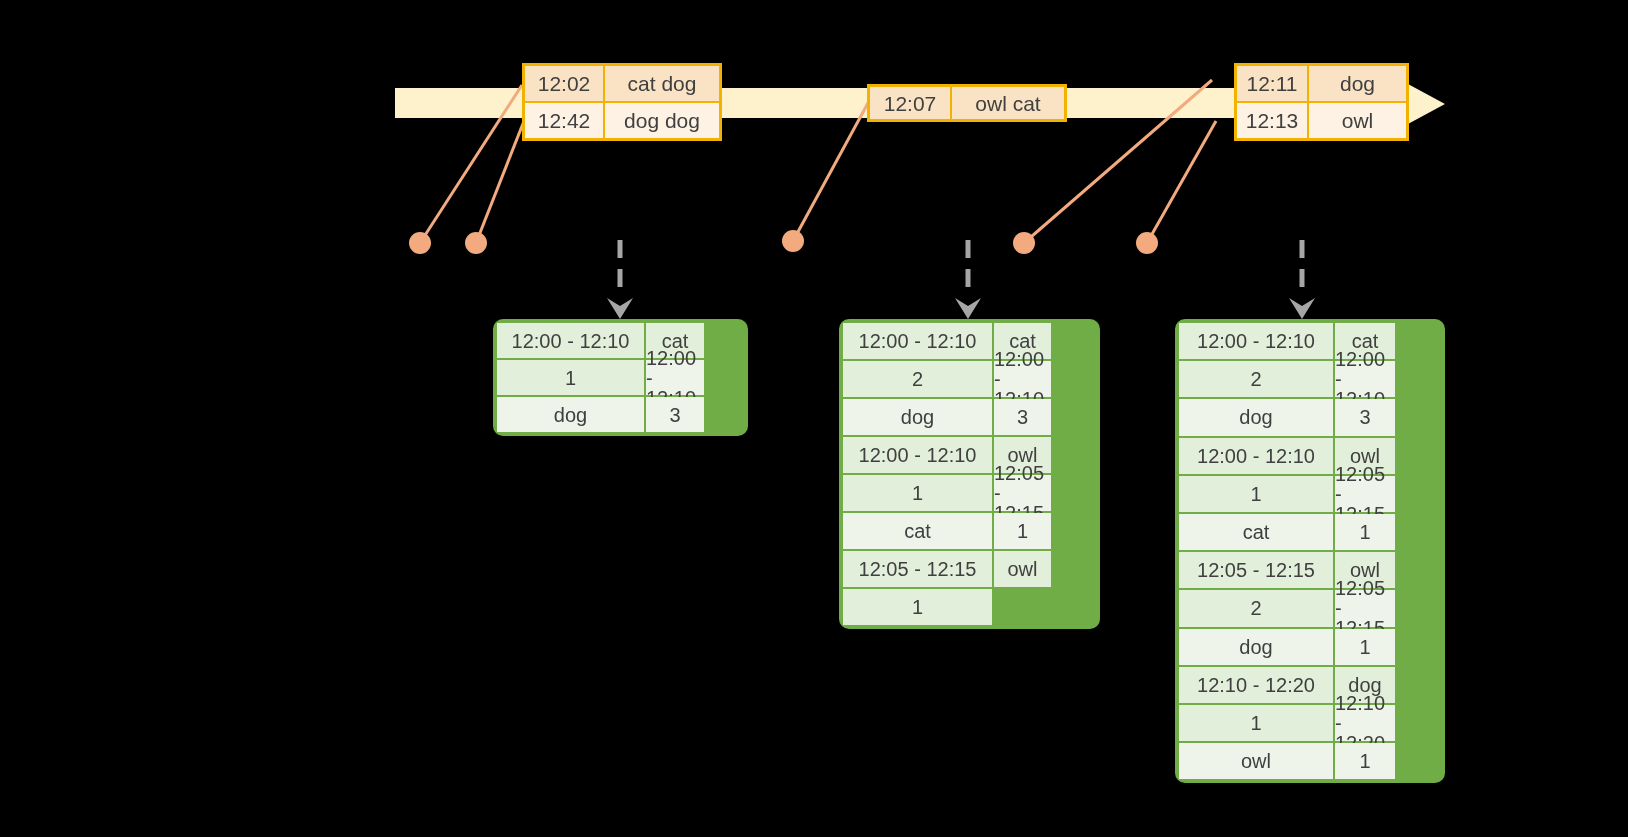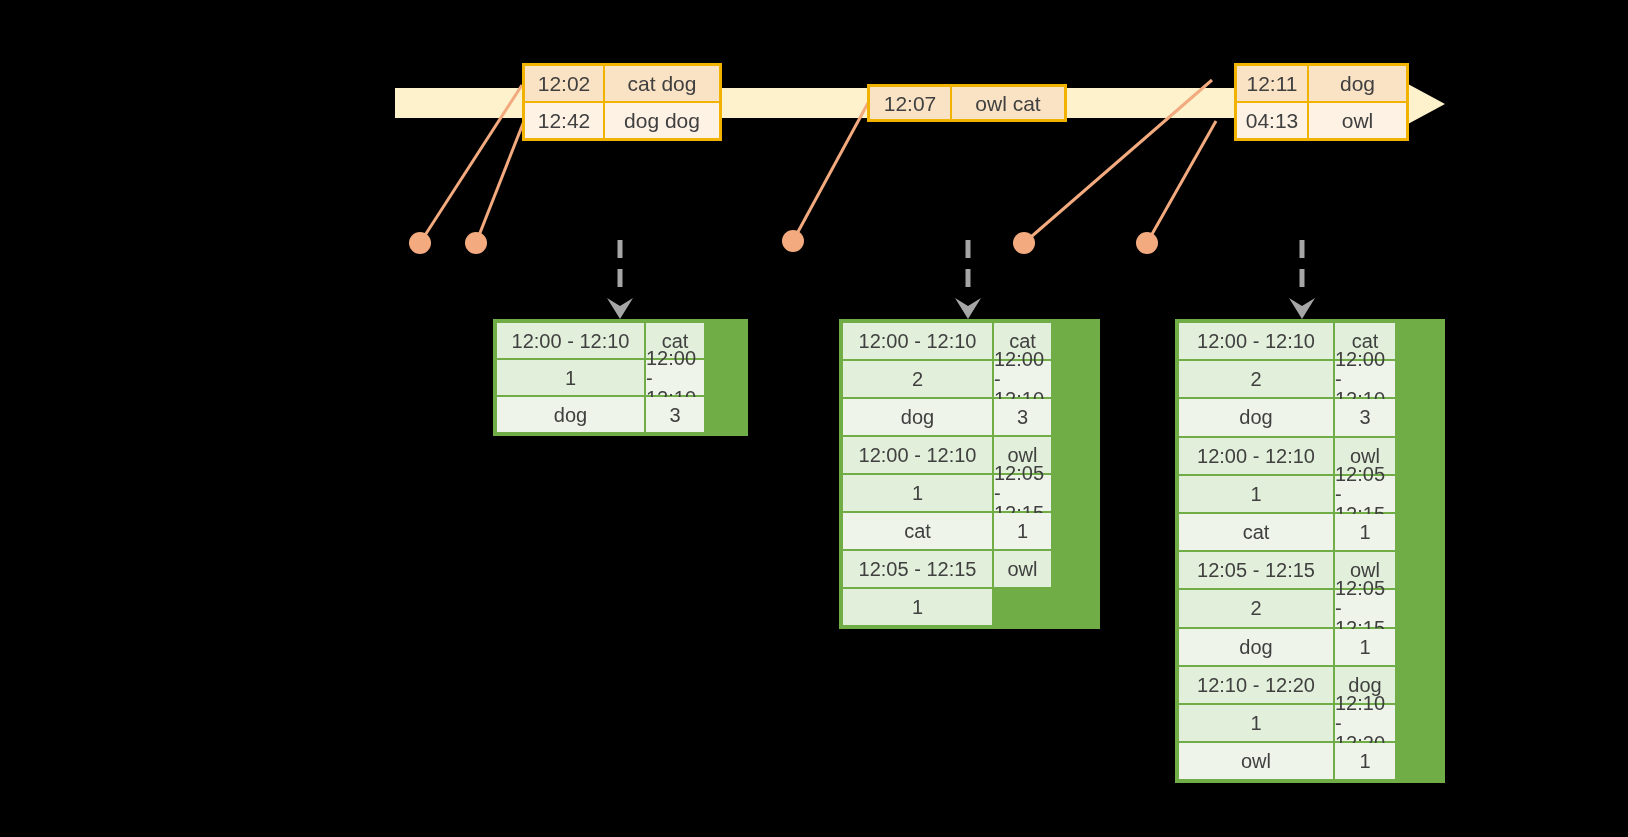--- a/index.html
+++ b/index.html
@@ -18,20 +18,21 @@
     display:flex;align-items:center;justify-content:center;
     font-size:21px;color:var(--text,#404040);line-height:1;
   }
   .tone-peach{background:var(--event-row-peach,#FAE3C4);}
   .tone-cream{background:var(--event-row-cream,#FDF2E4);}
 
   
   .result-table{
     position:absolute;display:grid;gap:2px;padding:4px;z-index:2;
     background:var(--result-border,#70AD47);
+    border-radius:10px;
   }
   .result-table .cell{
     display:flex;align-items:center;justify-content:center;
     font-size:20px;color:var(--text,#404040);line-height:1;
   }
   .result-table .dark{background:var(--result-row-dark,#E2EFDA);}
   .result-table .light{background:var(--result-row-light,#EEF4EA);}
 </style>
 </head>
 <body>
@@ -77,21 +78,21 @@
     </div>
 
   <div class="event-table" style="left:867px;top:84px;width:200px;grid-template-columns:80px 112px;grid-auto-rows:32px;box-sizing:border-box;">
       <div class="cell tone-peach">12:07</div>
       <div class="cell tone-peach">owl cat</div>
     </div>
 
   <div class="event-table" style="left:1234px;top:63px;width:175px;grid-template-columns:70px 97px;grid-auto-rows:35px;box-sizing:border-box;">
       <div class="cell tone-peach">12:11</div>
       <div class="cell tone-peach">dog</div>
-      <div class="cell tone-cream">04:13</div>
+      <div class="cell tone-cream">12:13</div>
       <div class="cell tone-cream">owl</div>
     </div>
 
   <div class="result-table" style="left:493px;top:319px;width:255px;grid-template-columns:147px 58px;grid-auto-rows:35px;box-sizing:border-box;">
       <div class="cell dark">12:00 - 12:10</div>
       <div class="cell dark">cat</div>
       <div class="cell dark">1</div>
       <div class="cell light">12:00 - 12:10</div>
       <div class="cell light">dog</div>
       <div class="cell light">3</div>

